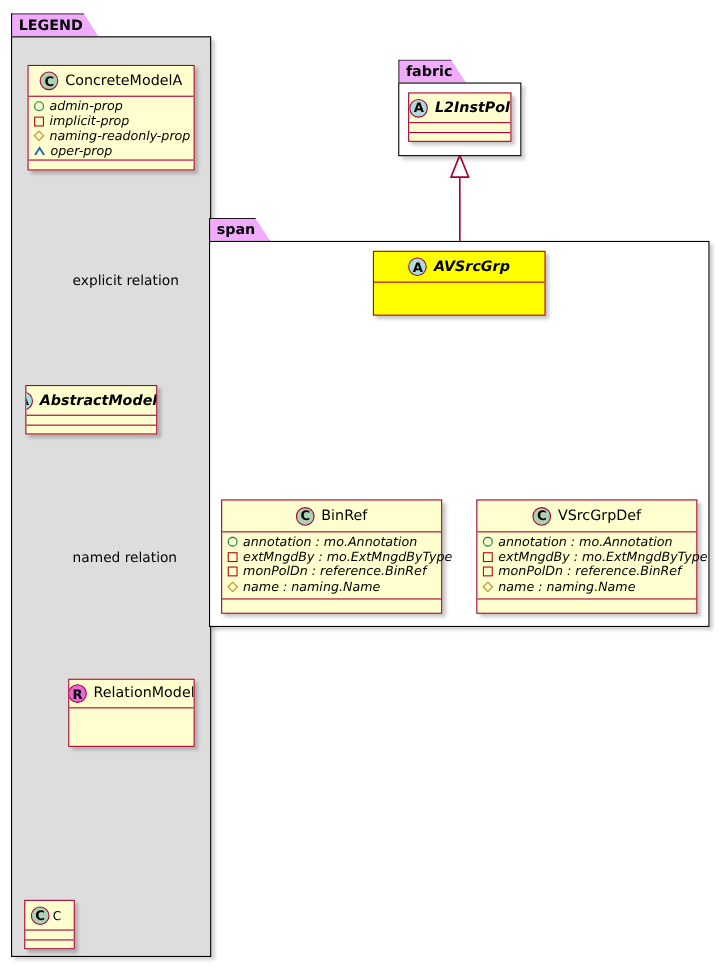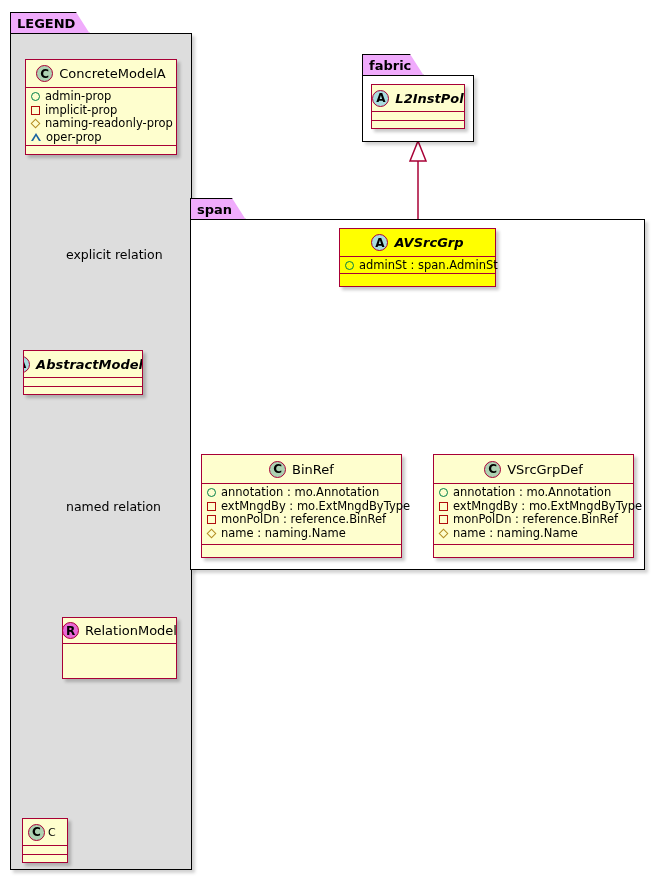--- a/index.html
+++ b/index.html
@@ -37,21 +37,21 @@
   .cls.hl{background:#FFFF00;}
   .cls .hdr{position:relative;display:flex;align-items:center;justify-content:center;
             height:28px;border-bottom:1.5px solid #A80036;box-sizing:border-box;
             font-size:13px;color:#000;white-space:nowrap;overflow:hidden;}
   .cls .hdr .nm{padding-left:6px;}
   .cls .hdr .nm.abs{font-style:italic;font-weight:bold;}
   .cls .attrs{border-bottom:1.5px solid #A80036;padding:2px 4px 3px 5px;box-sizing:border-box;}
   .cls .attrs.empty{height:9px;padding:0;}
   .cls .ops{height:9px;box-sizing:border-box;}
   .cls .attr{display:flex;align-items:center;font-size:11.5px;color:#000;
-             line-height:13px;white-space:nowrap;height:13.5px;}
+             line-height:13px;white-space:nowrap;height:13.5px;font-style:italic;}
   .cls .attr .t{padding-left:5px;}
 
   .stereo{position:absolute;width:100%;text-align:center;font-size:13px;
           font-style:italic;font-weight:bold;color:#000;}
 
   
   .badge{width:17px;height:17px;border-radius:50%;box-sizing:border-box;
          display:inline-flex;align-items:center;justify-content:center;
          font-size:12px;font-weight:bold;color:#000;flex:0 0 auto;}
   .badge.cC{background:#ADD1B2;border:1.5px solid #A80036;}
@@ -186,26 +186,20 @@
   <div class="pkg span" style="left:190px;top:198px;width:549px;height:372px;">
     <div class="pkg-tab" style="width:56px;">span</div>
     <div class="pkg-body" style="top:21px;width:455px;height:351px;"></div>
   </div>
 
   <div class="cls hl" style="left:339px;top:228px;width:157px;height:59px;">
     <div class="hdr" style="height:28px;">
       <span class="badge cA">A</span>
       <span class="nm abs">AVSrcGrp</span>
     </div>
-    <div class="attrs" style="height:17px;">
-      <div class="attr">
-        <span class="vis circle"></span>
-        <span class="t">adminSt : span.AdminSt</span>
-      </div>
-    </div>
     <div class="ops"></div>
   </div>
 
   <div class="cls" style="left:201px;top:454px;width:201px;height:104px;">
     <div class="hdr" style="height:29px;">
       <span class="badge cC">C</span>
       <span class="nm">BinRef</span>
     </div>
     <div class="attrs" style="height:61px;">
       <div class="attr">

